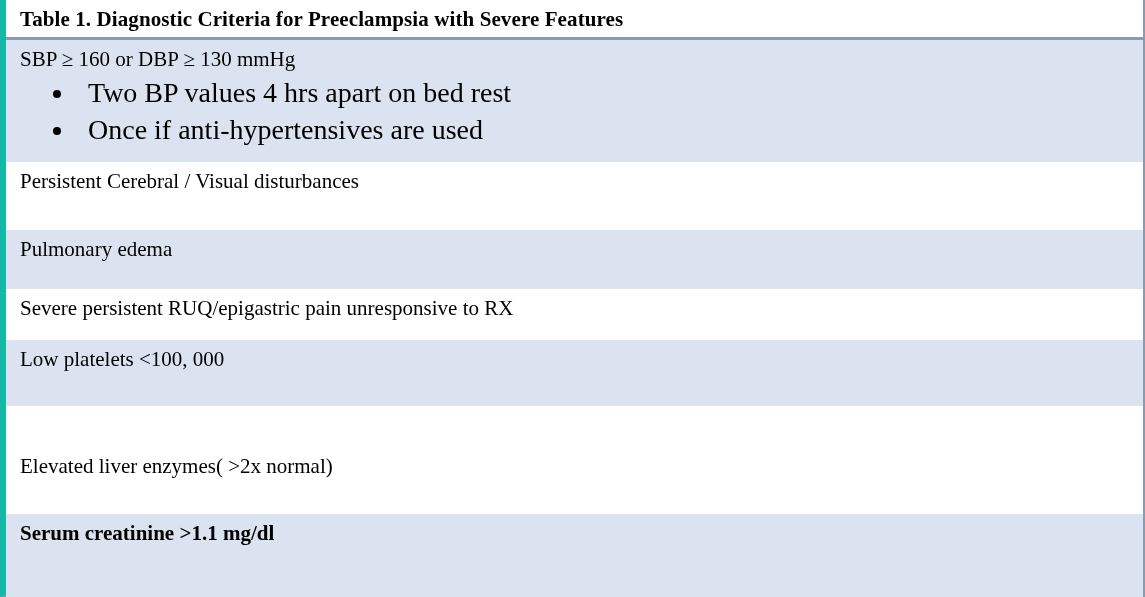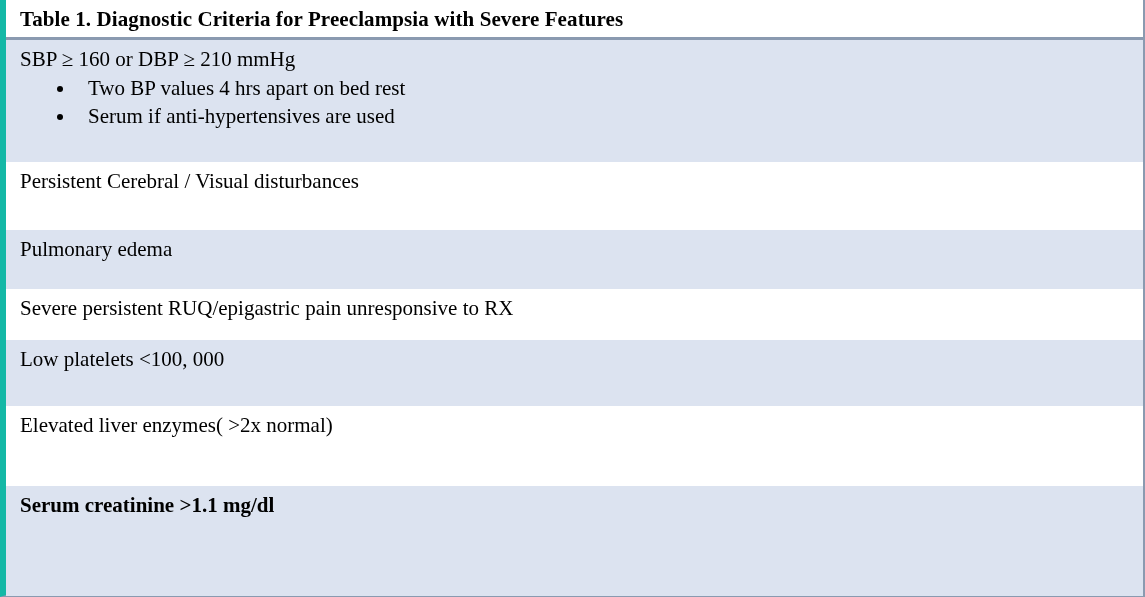--- a/index.html
+++ b/index.html
@@ -54,49 +54,49 @@
   }
   .row-text {
     display: block;
   }
   ul.bullets {
     margin: 2px 0 0 0;
     padding-left: 56px;
     list-style-type: disc;
   }
   ul.bullets li {
-    font-size: 21px;
+    font-size: 28px;
     line-height: 1.3;
     margin: 0 0 1px 0;
     padding-left: 12px;
   }
   .r0 { height: 122px; }
   .r1 { height: 68px; }
   .r2 { height: 59px; }
   .r3 { height: 51px; }
   .r4 { height: 66px; }
-  .r5 { height: 80px; }
+  .r5 { height: 67px; margin-top: 41px; }
   .r6 { height: 66px; font-weight: bold; }
   .tail { height: 44px; background: #dce3f0; }
 </style>
 </head>
 <body>
 
 <div class="page">
 
   <div class="table-title">Table 1. Diagnostic Criteria for Preeclampsia with Severe Features</div>
   <div class="title-rule"></div>
 
   <div class="rows">
 
     <div class="row shaded r0">
-      <span class="row-text">SBP ≥ 160 or DBP ≥ 210 mmHg</span>
+      <span class="row-text">SBP ≥ 160 or DBP ≥ 130 mmHg</span>
       <ul class="bullets">
         <li>Two BP values 4 hrs apart on bed rest</li>
-        <li>Serum if anti-hypertensives are used</li>
+        <li>Once if anti-hypertensives are used</li>
       </ul>
     </div>
 
     <div class="row plain r1">
       <span class="row-text">Persistent Cerebral / Visual disturbances</span>
     </div>
 
     <div class="row shaded r2">
       <span class="row-text">Pulmonary edema</span>
     </div>

